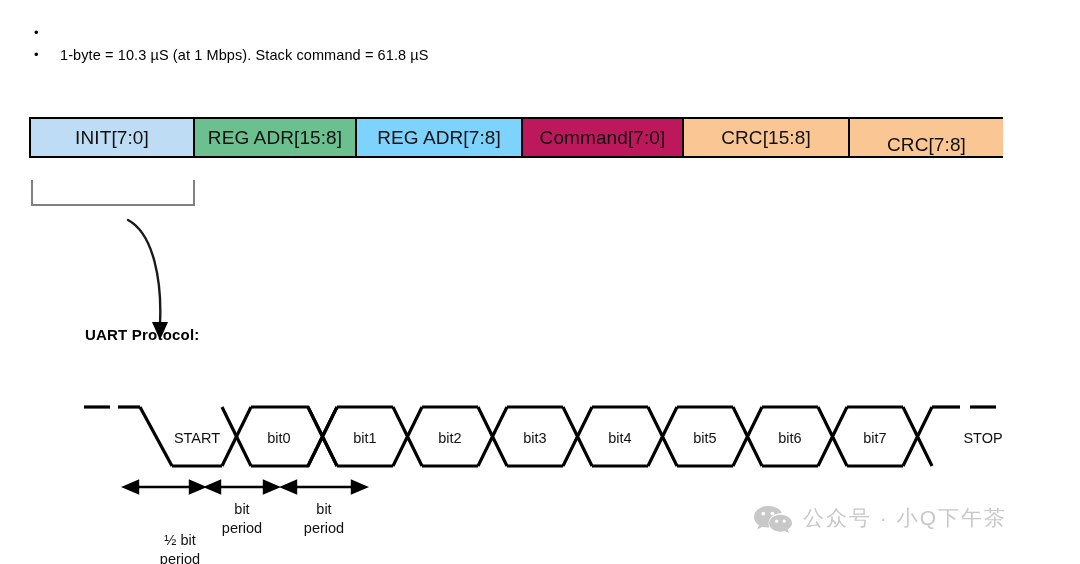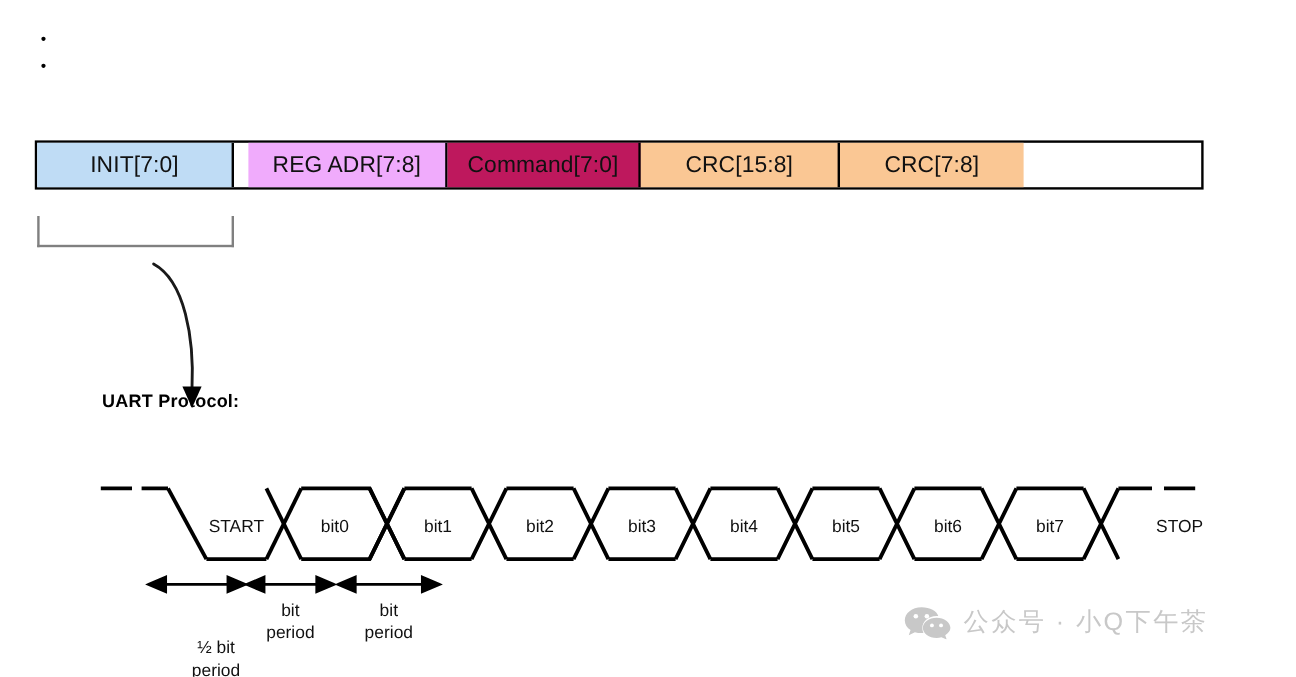--- a/index.html
+++ b/index.html
@@ -153,37 +153,41 @@
 </style>
 </head>
 <body>
 
 <div id="bullet-list">
   <div class="bullet-row">
     <span class="bullet-dot">•</span>
   </div>
   <div class="bullet-row">
     <span class="bullet-dot">•</span>
+    <span class="bullet-text">1-byte = 10.3 µS (at 1 Mbps). Stack command = 61.8 µS</span>
   </div>
 </div>
 
 <div id="frame-bar">
   <div class="frame-cell" style="background: rgb(191, 220, 245); flex: 0 0 164px;">
     <span>INIT[7:0]</span>
   </div>
-  <div class="frame-cell" style="background: #f0abfc; flex: 0 0 166px; margin-left: 12px;">
+  <div class="frame-cell" style="background: rgb(108, 192, 143); flex: 0 0 162px;">
+    <span>REG ADR[15:8]</span>
+  </div>
+  <div class="frame-cell" style="background: #7dd3fc; flex: 0 0 166px;">
     <span>REG ADR[7:8]</span>
   </div>
   <div class="frame-cell" style="background: #be185d; flex: 0 0 161px;">
     <span>Command[7:0]</span>
   </div>
   <div class="frame-cell" style="background: rgb(250, 199, 148); flex: 0 0 166px; text-align: right;">
     <span>CRC[15:8]</span>
   </div>
-  <div class="frame-cell" style="background: rgb(250, 199, 148); flex: 0 0 153px;">
+  <div class="frame-cell" style="background: rgb(250, 199, 148); flex: 0 0 153px; align-items: flex-end;">
     <span>CRC[7:8]</span>
   </div>
 </div>
 
 <div id="init-bracket"></div>
 
 <svg id="curved-arrow" viewBox="0 0 70 130">
   <path d="M 10 8 C 36 22, 44 70, 42 112" fill="none" stroke="#1a1a1a" stroke-width="2.4" stroke-linecap="round"></path>
   <path d="M 34 110 L 50 110 L 42 128 Z" fill="#000000"></path>
 </svg>

